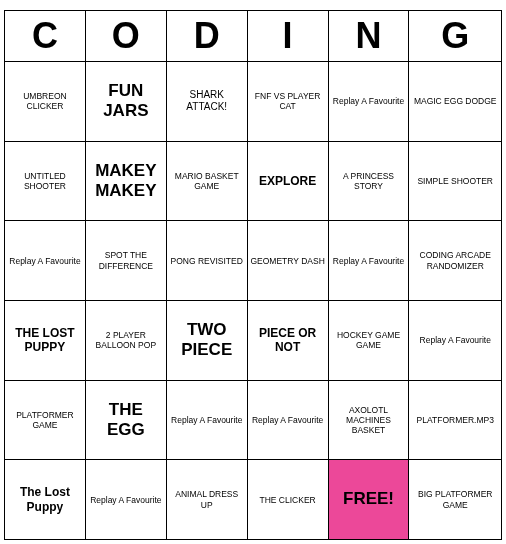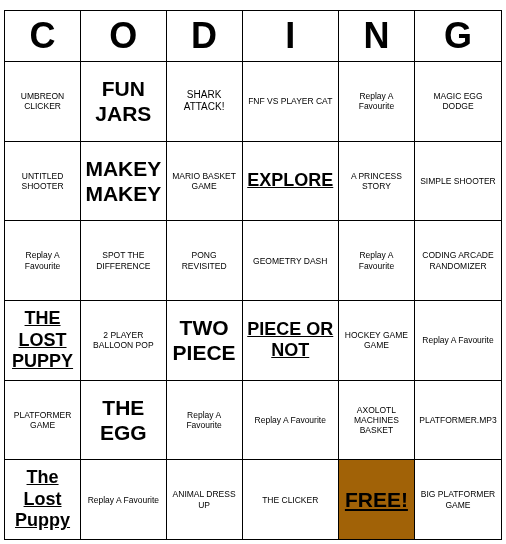--- a/index.html
+++ b/index.html
@@ -32,34 +32,32 @@
       vertical-align: middle;
       padding: 2px;
       width: 72px;
       height: 72px;
       font-size: 10px;
       font-family: Arial, sans-serif;
       line-height: 1.2;
       overflow: hidden;
     }
     .bingo-grid td.large-text {
-      font-size: 21px;
+      font-size: 17px;
       font-weight: bold;
     }
     .bingo-grid td.medium-text {
-      font-size: 18px;
+      font-size: 12px;
       font-weight: bold;
-      text-decoration: underline;
     }
     .bingo-grid td.small-text {
       font-size: 8.5px;
     }
     .free-cell {
-      background: #a16207;
-      text-decoration: underline;
+      background: #ec4899;
     }
   </style>
 </head>
 <body>
 
 <div class="bingo-title">
 </div>
 
 <table class="bingo-grid">
   <thead>

